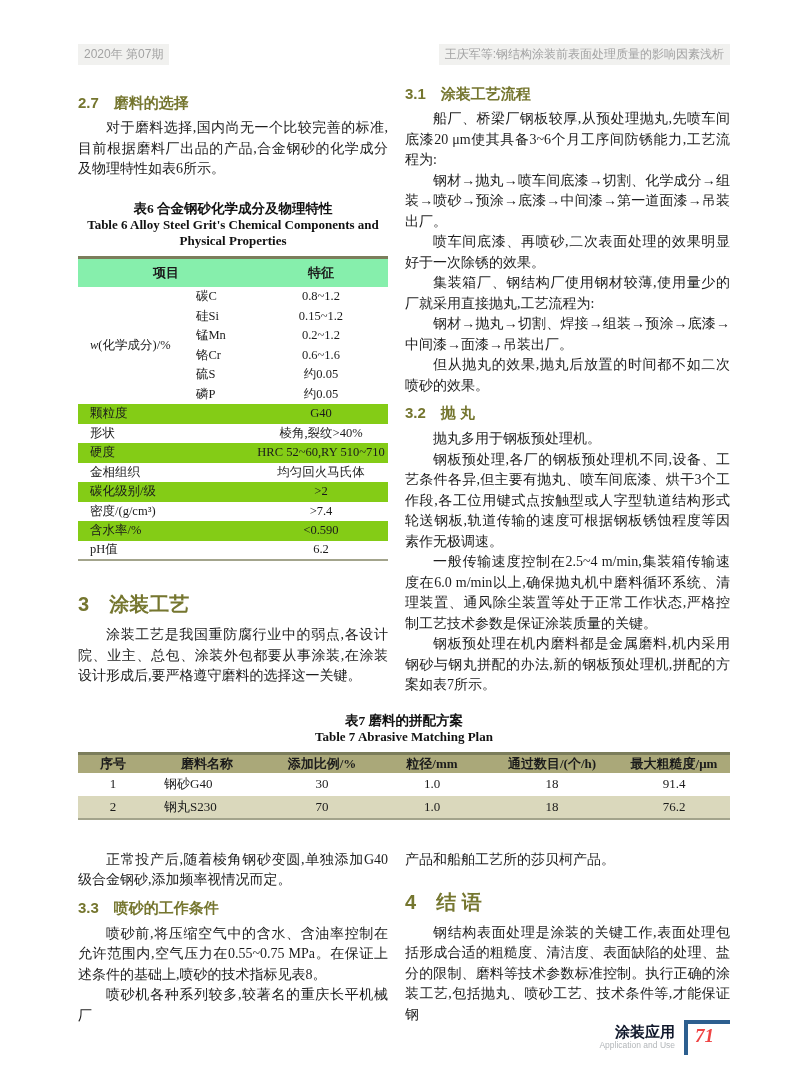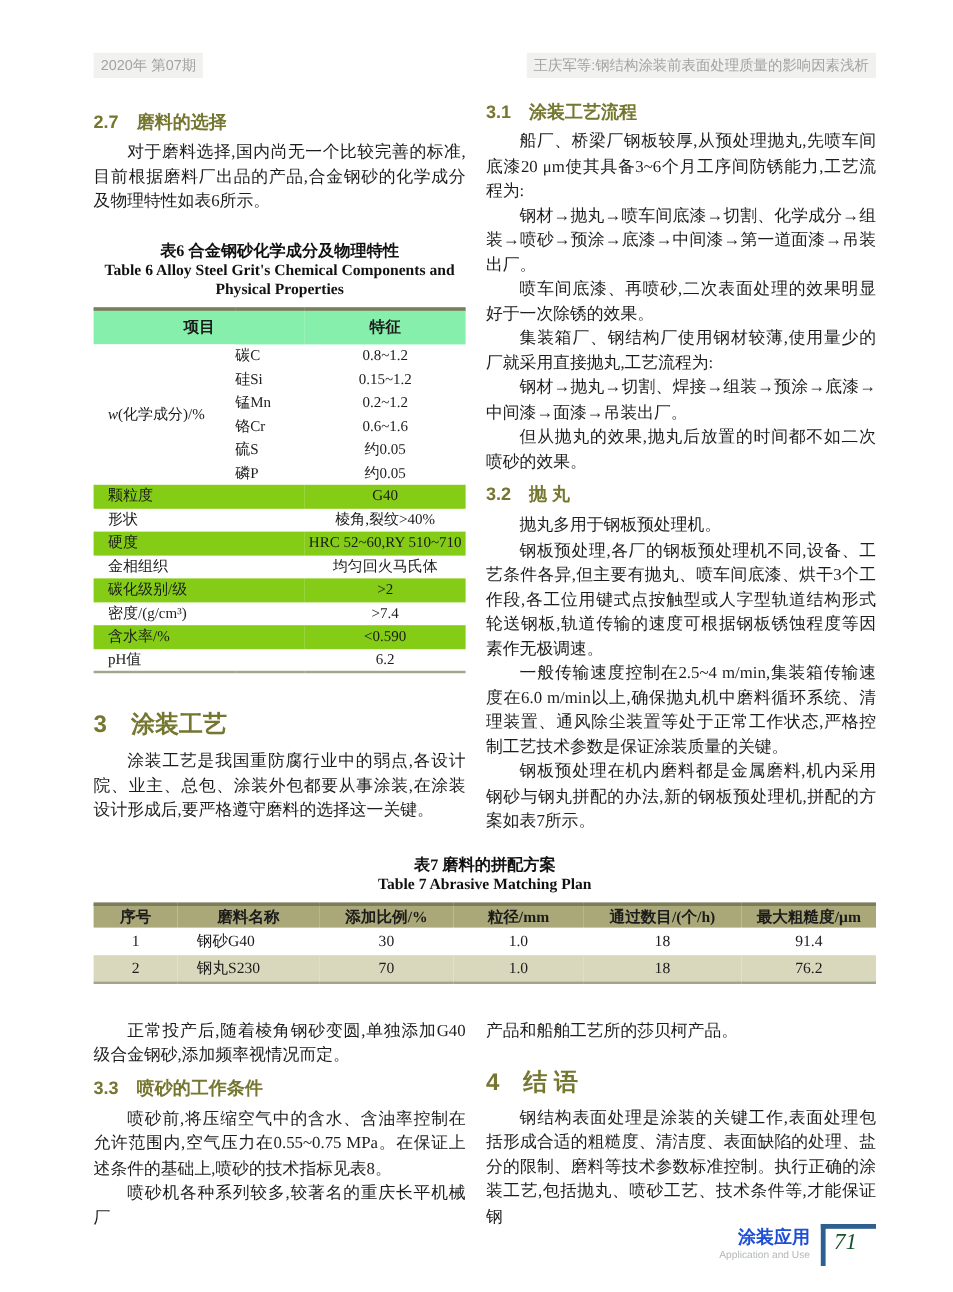--- a/index.html
+++ b/index.html
@@ -61,27 +61,27 @@
   .c-no{width:70px;} .c-name{width:118px;} .c-ratio{width:112px;}
   .c-dia{width:108px;} .c-pass{width:132px;} .c-rough{width:112px;}
   
   .columns.bottom { margin-top:30px; }
   .bh { margin-top:6px; margin-bottom:5px; }
   
   .footer { position:absolute; right:64px; bottom:22px;
             display:flex; align-items:flex-start; }
   .f-labels { text-align:right; margin-right:9px; padding-top:3px; }
   .f-cn { font-family:"Liberation Sans", sans-serif; font-weight:bold;
-          font-size:15px; color:#1d4ed8; line-height:17px; }
+          font-size:15px; color:#0f172a; line-height:17px; }
   .f-en { font-family:"Liberation Sans", sans-serif; font-size:8.5px;
           color:#b3b7ba; line-height:11px; }
   .f-badge { border-top:4px solid #2d5f8f; border-left:4px solid #2d5f8f;
              padding:0 16px 7px 7px; }
   .f-badge span { font-family:"Liberation Serif", serif; font-style:italic;
-                  font-weight:normal; font-size:19px; color:#14532d; line-height:24px; }
+                  font-weight:bold; font-size:19px; color:#ef4444; line-height:24px; }
 </style>
 </head>
 <body>
 
 <div class="page">
 
   <div class="hdr">
     <span>2020年 第07期</span>
     <span>王庆军等:钢结构涂装前表面处理质量的影响因素浅析</span>
   </div>

